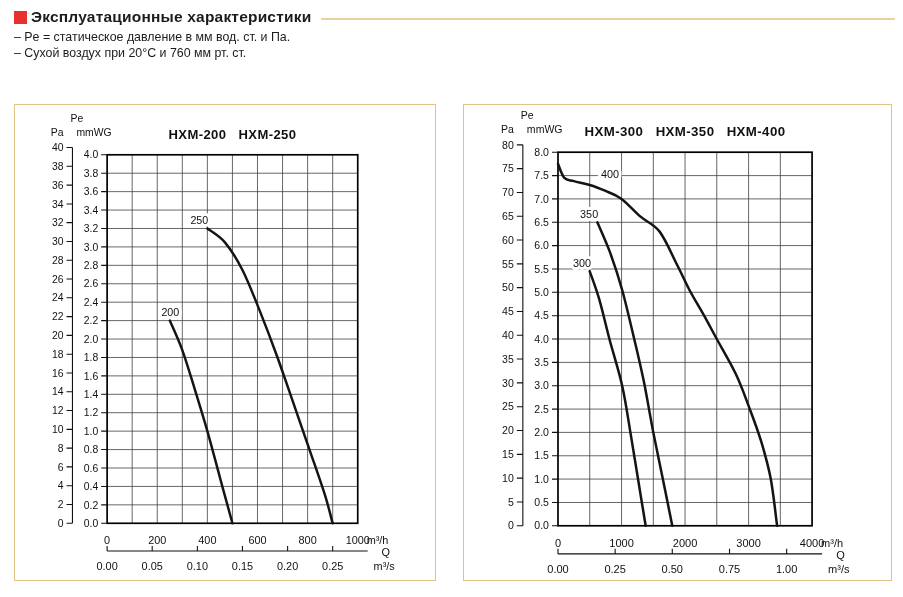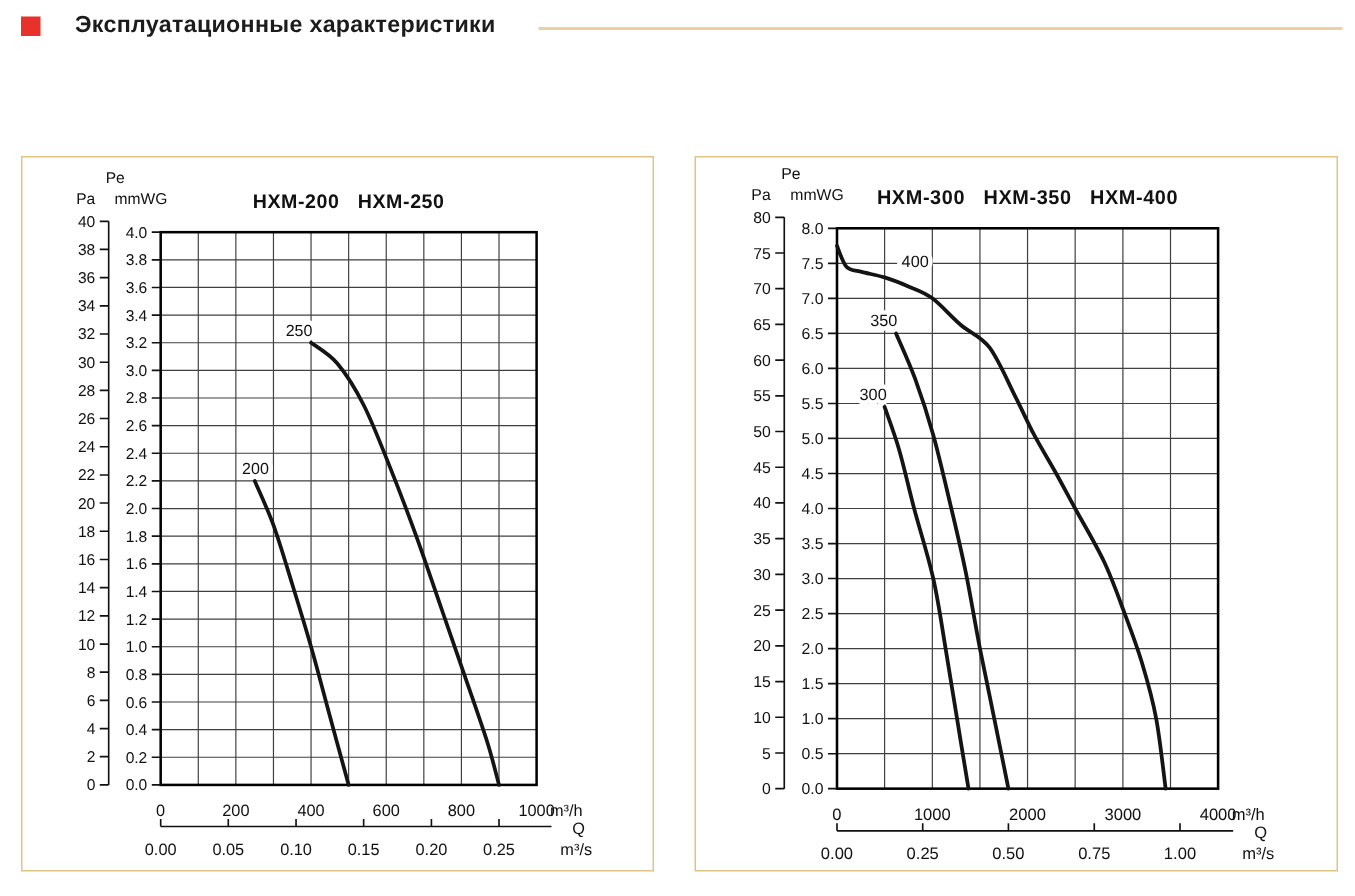--- a/index.html
+++ b/index.html
@@ -1,18 +1,18 @@
 <!DOCTYPE html>
 <html><head>
 <meta charset="utf-8">
 <style>
   html,body{margin:0;padding:0}
   body{width:903px;height:597px;background:#ffffff;overflow:hidden;position:relative;
        font-family:"Liberation Sans",sans-serif;color:#1c1c1c;}
-  .hdr{position:absolute;left:14px;top:8px;width:881px;display:flex;align-items:center;gap:23px}
+  .hdr{position:absolute;left:14px;top:8px;width:881px;display:flex;align-items:center;gap:4px}
   .sq{width:13px;height:13px;background:#e8312a;flex:0 0 auto}
   .title{font-size:15.5px;font-weight:bold;margin:0;white-space:nowrap;letter-spacing:.2px;padding-right:6px}
   .rule{flex:1;height:2px;background:#ead2a0;margin-top:3px}
   .notes{position:absolute;left:14px;top:29px;margin:0;padding:0;list-style:none;
          font-size:12.4px;line-height:16.2px;white-space:nowrap}
   .panels{position:absolute;top:104px;left:14px;width:878px;height:477px}
   .panel{position:absolute;top:0;height:477px;border:1.5px solid #e2c387;background:#fff;box-sizing:border-box}
   .panel-left{left:0;width:422px}
   .panel-right{left:449px;width:429px}
   .panel svg{display:block;width:100%;height:100%}
@@ -34,20 +34,22 @@
 
 <div class="page">
 
   <header class="hdr">
     <span class="sq"></span>
     <h1 class="title">Эксплуатационные характеристики</h1>
     <span class="rule"></span>
   </header>
 
   <ul class="notes">
+    <li>– Pe = статическое давление в мм вод. ст. и Па.</li>
+    <li>– Сухой воздух при 20°C и 760 мм рт. ст.</li>
   </ul>
 
   <div class="panels">
     <section class="panel panel-left">
       <svg id="chart0" viewBox="0 0 424 473" preserveAspectRatio="xMidYMid meet">
           <path d="M118.3 47V419M143.6 47V419M168.9 47V419M194.2 47V419M219.5 47V419M244.8 47V419M270.1 47V419M295.4 47V419M320.7 47V419M93 400.4H346M93 381.8H346M93 363.2H346M93 344.6H346M93 326H346M93 307.4H346M93 288.8H346M93 270.2H346M93 251.6H346M93 233H346M93 214.4H346M93 195.8H346M93 177.2H346M93 158.6H346M93 140H346M93 121.4H346M93 102.8H346M93 84.2H346M93 65.6H346" class="grid"></path>
           <rect x="93" y="47" width="253" height="372" class="frame"></rect>
           <text x="84" y="422.7" text-anchor="end" class="tick-label">0.0</text>
           <text x="84" y="404.09999999999997" text-anchor="end" class="tick-label">0.2</text>
           <text x="84" y="385.5" text-anchor="end" class="tick-label">0.4</text>

